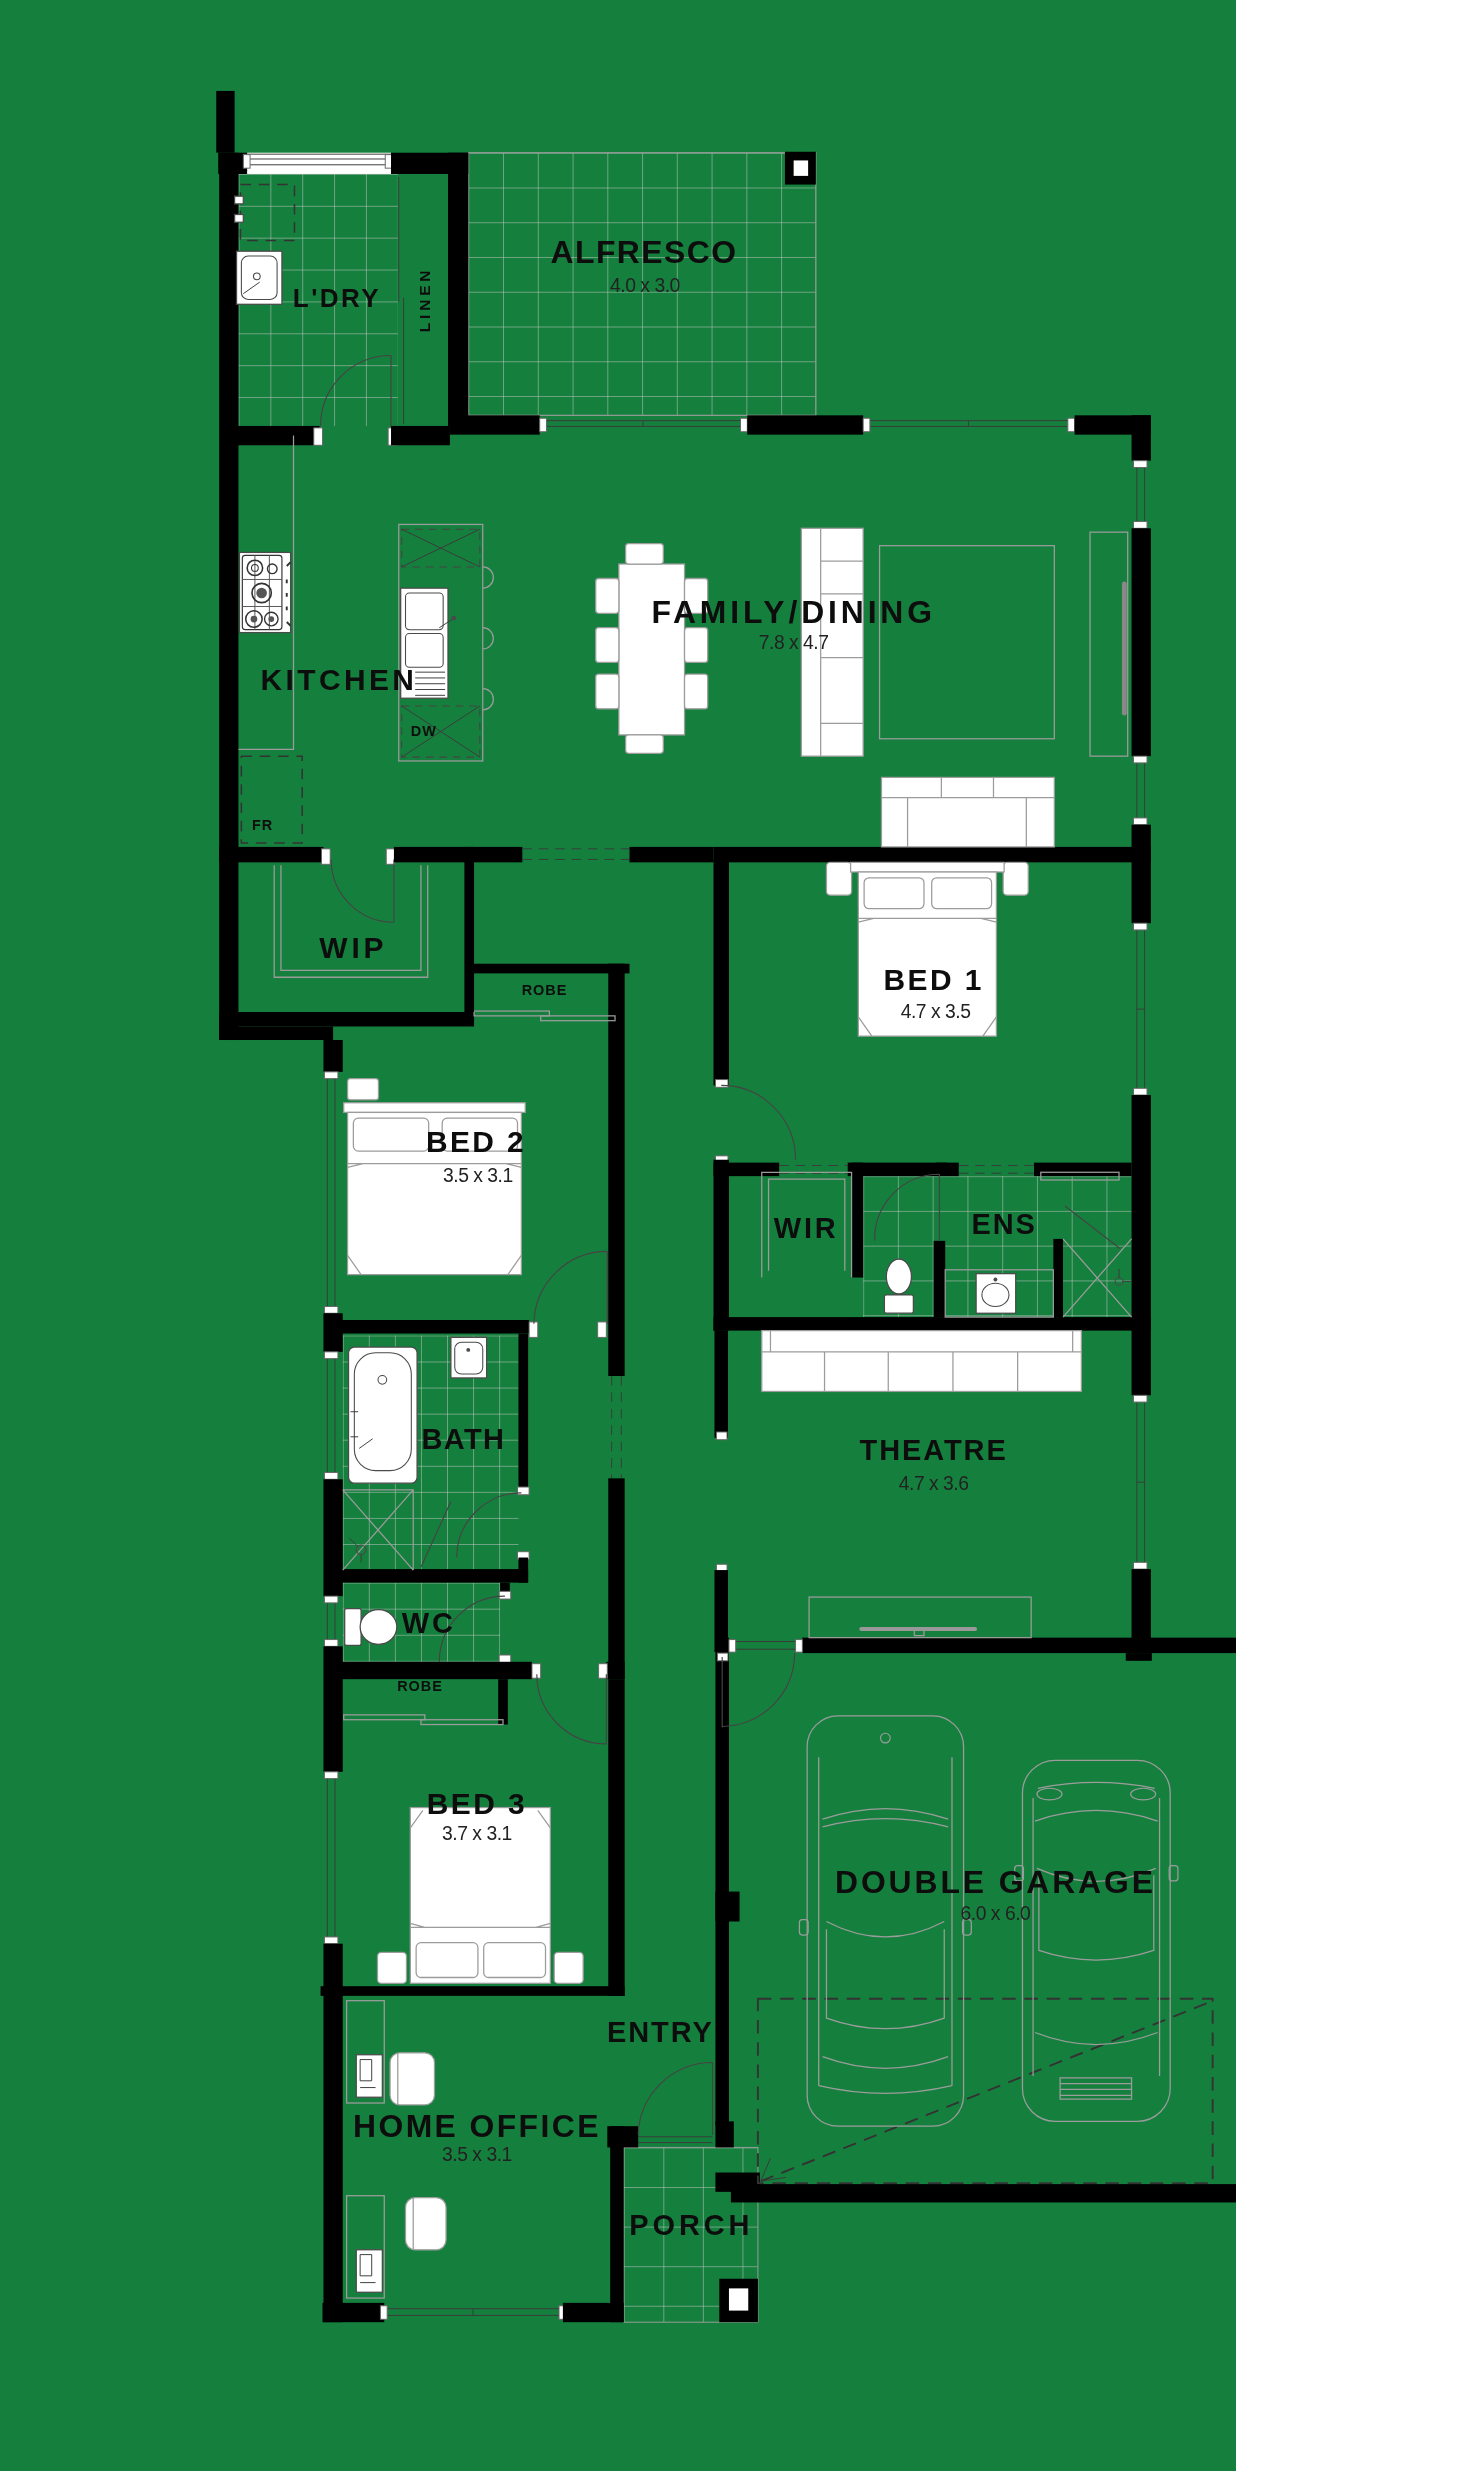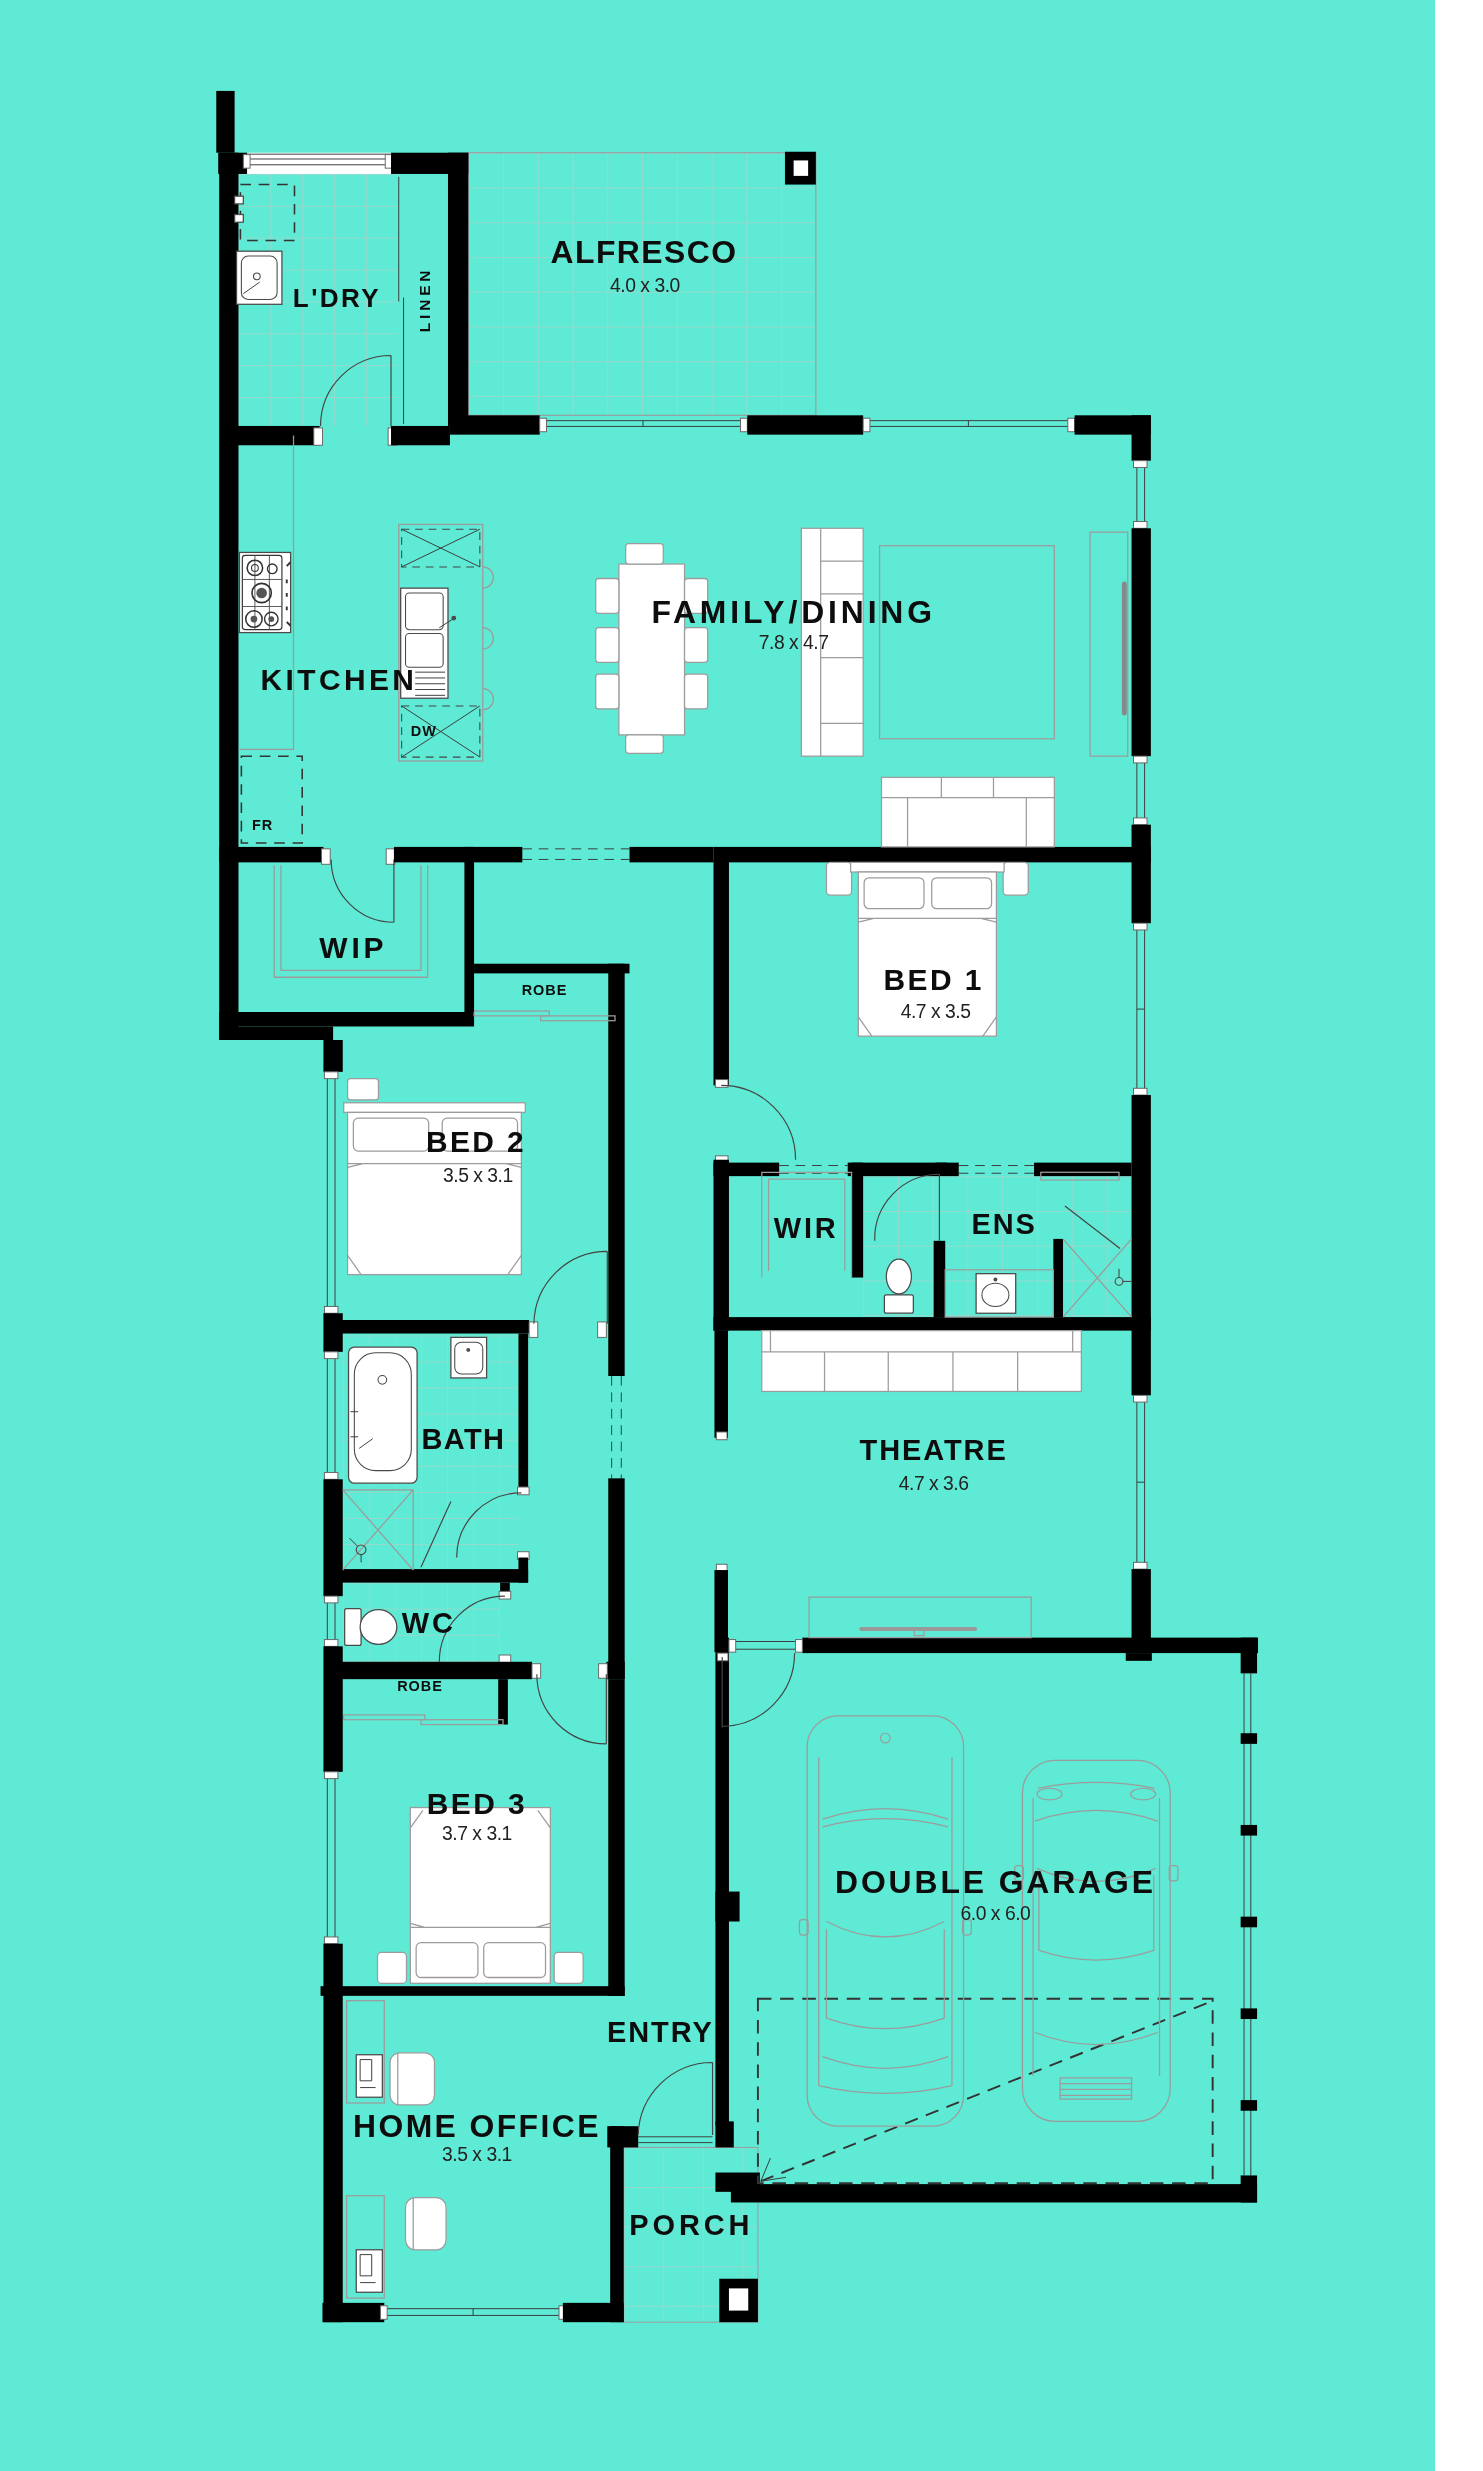--- a/index.html
+++ b/index.html
@@ -1,16 +1,16 @@
 <!DOCTYPE html>
 <html><head>
 <meta charset="utf-8">
 <style>
 html,body{margin:0;padding:0;background:#ffffff;}
-#plan{width:1435px;height:2472px;position:relative;background:#5eead4;overflow:hidden;}
+#plan{width:1236px;height:2472px;position:relative;background:#15803d;overflow:hidden;}
 svg{position:absolute;left:0;top:0;}
 text{font-family:"Liberation Sans",sans-serif;fill:#0d0d0d;}
 .lbl{font-weight:bold;}
 .dim{font-weight:normal;fill:#222;}
 .w{fill:#000;stroke:none;}
 .tn{stroke:#3a3a3a;stroke-width:1;fill:none;}
 .f{stroke:#9c9c9c;stroke-width:1.3;fill:#fff;}
 .fo{stroke:#9c9c9c;stroke-width:1.3;fill:none;}
 .fx{stroke:#4a4a4a;stroke-width:1.3;fill:#fff;}
 .arc{stroke:#444;stroke-width:1.2;fill:none;}

